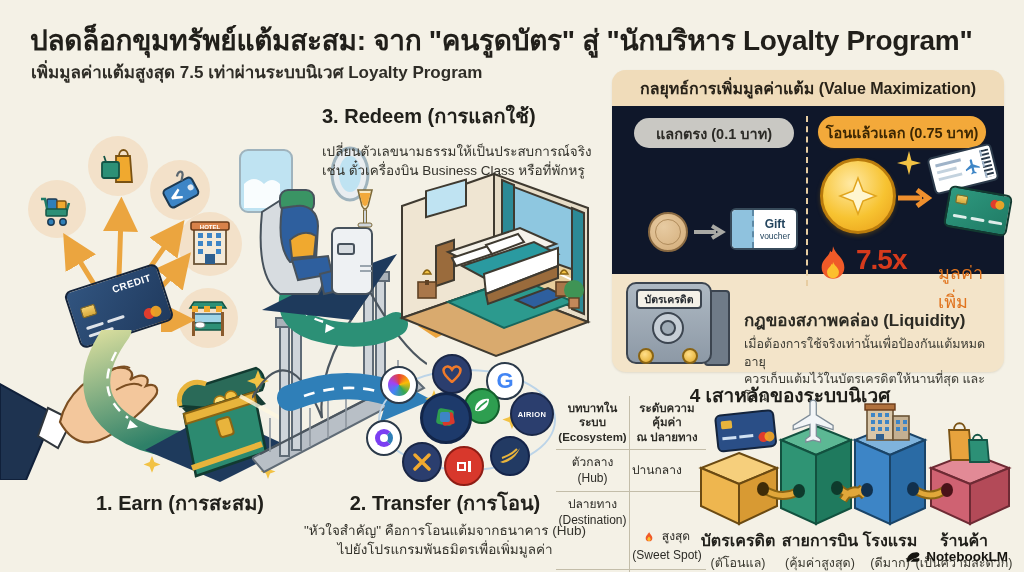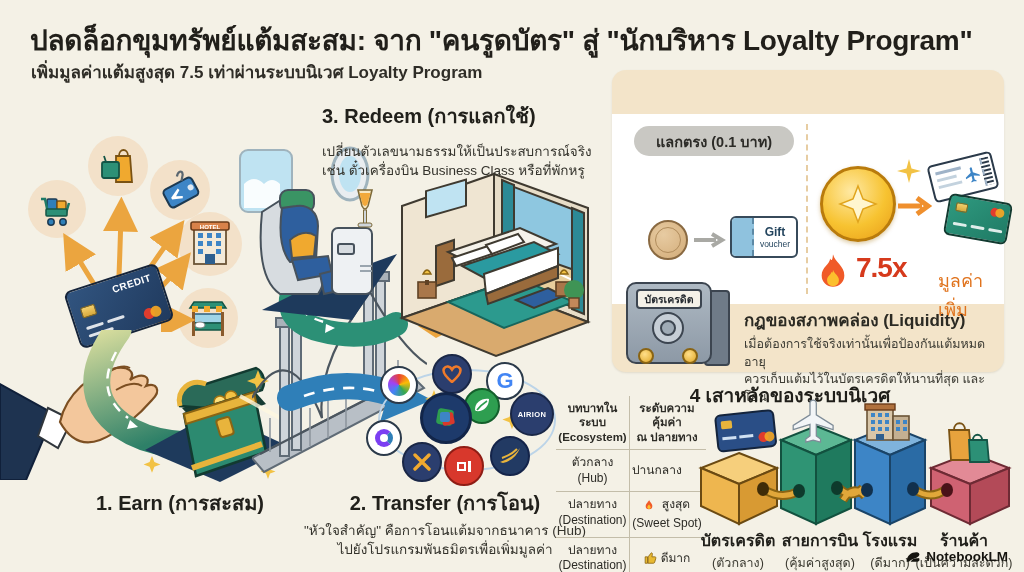--- a/index.html
+++ b/index.html
@@ -17,21 +17,21 @@
 
   
   .step-title { font-size:20px; font-weight:800; color:#21201b; }
   .step-desc { font-size:13.5px; color:#34332c; line-height:1.38; }
   .tc { text-align:center; }
 
   
   .vpanel { left:612px; top:70px; width:392px; height:302px; background:#f3e4c9; border-radius:14px; box-shadow:0 1px 2px rgba(120,100,60,.15); }
   .vpanel-header { position:absolute; left:0; top:0; width:100%; height:36px; background:#f0dcba; border-radius:14px 14px 0 0;
                    display:flex; align-items:center; justify-content:center; font-size:16px; font-weight:800; color:#282218; }
-  .vpanel-body { position:absolute; left:0; top:44px; width:100%; height:190px; background:#ffffff; }
+  .vpanel-body { position:absolute; left:0; top:36px; width:100%; height:168px; background:#0f172a; }
   .vdash { position:absolute; left:194px; top:10px; height:170px; border-left:2px dashed #e7cda2; }
   .pill { position:absolute; display:flex; align-items:center; justify-content:center; font-weight:800; border-radius:16px; }
   .pill-gray { background:#c9c8c3; color:#2c2b27; font-size:14.5px; }
   .pill-orange { background:#f3a93a; color:#3c2703; font-size:14.5px; box-shadow:0 1px 2px rgba(150,90,0,.3); }
   .mult-red { font-size:28px; font-weight:800; color:#d63a1c; letter-spacing:-1px; }
   .mult-note { font-size:18px; font-weight:400; color:#e0731d; }
   .liq-title { font-size:17px; font-weight:800; color:#2b2a23; }
   .liq-line { font-size:12.5px; color:#3d3c34; line-height:1.4; }
 
   
@@ -383,36 +383,38 @@
 
   <div class="abs tc" style="left:300px; top:487px; width:290px;">
     <div class="step-title">2. Transfer (การโอน)</div>
     <div class="step-desc" style="margin-top:3px;">
       <span style="display:block;">"หัวใจสำคัญ" คือการโอนแต้มจากธนาคาร (Hub)</span>
       <span style="display:block;">ไปยังโปรแกรมพันธมิตรเพื่อเพิ่มมูลค่า</span>
     </div>
   </div>
 
   <div class="abs vpanel">
+    <div class="vpanel-header">กลยุทธ์การเพิ่มมูลค่าแต้ม (Value Maximization)</div>
     <div class="vpanel-body">
       <div class="vdash"></div>
 
       <div class="pill pill-gray" style="left:22px; top:12px; width:160px; height:30px;">แลกตรง (0.1 บาท)</div>
       <div class="abs coin-flat" style="left:36px; top:106px; width:40px; height:40px;"></div>
       <svg class="abs" style="left:82px; top:118px;" width="34" height="16" viewBox="0 0 34 16">
         <path d="M0 8 H22 M18 2 L28 8 L18 14" fill="none" stroke="#a9a9a4" stroke-width="4"></path>
       </svg>
       <div class="abs voucher" style="left:118px; top:102px; width:68px; height:42px;">
         <span class="voucher-stripe"></span>
         <span class="voucher-text">
           <b style="font-size:12px;">Gift</b>
           <span style="font-size:8.5px;">voucher</span>
         </span>
       </div>
 
+      <div class="pill pill-orange" style="left:206px; top:10px; width:168px; height:32px;">โอนแล้วแลก (0.75 บาท)</div>
       <div class="abs coin-gold" style="left:208px; top:52px; width:76px; height:76px;"></div>
       <svg class="abs" style="left:226px; top:70px;" width="40" height="40" viewBox="0 0 40 40">
         <path d="M20 2 L25 15 L38 20 L25 25 L20 38 L15 25 L2 20 L15 15 Z" fill="#fff6cf" stroke="#e0a41c" stroke-width="1.5"></path>
       </svg>
       <svg class="abs" style="left:284px; top:44px;" width="26" height="26" viewBox="0 0 26 26">
         <path d="M13 1 L15.5 10.5 L25 13 L15.5 15.5 L13 25 L10.5 15.5 L1 13 L10.5 10.5 Z" fill="#f2c244"></path>
       </svg>
       <svg class="abs" style="left:286px; top:82px;" width="36" height="20" viewBox="0 0 36 20">
         <path d="M0 10 H24 M19 2 L30 10 L19 18" fill="none" stroke="#ef8f2d" stroke-width="5"></path>
       </svg>
@@ -488,21 +490,21 @@
       <div class="tcell c2" style="display:flex; align-items:center; ">
         <span>ปานกลาง</span>
       </div>
     </div>
     <div class="trow">
       <div class="tcell c1">
         <span style="display:block;">ปลายทาง</span>
         <span style="display:block;">(Destination)</span>
       </div>
       <div class="tcell c2">
-        <span style="display:inline-flex; align-items:center; gap:8px;">
+        <span style="display:inline-flex; align-items:center; gap:8px;margin-top:32px;">
           <svg width="10" height="13" viewBox="0 0 24 30">
               <path d="M12 1c1.5 6 8 8 8 15a8 8 0 0 1-16 0C4 10 9.5 8.5 10 4c1 2 1.6 1.5 2-3z" fill="#f05a28"></path>
               <path d="M12 12c.9 3 4.2 4 4.2 7.4a4.2 4.2 0 0 1-8.4 0c0-3 2.8-3.8 3.2-6 .4 1 .9.8 1-1.4z" fill="#fcbf2d"></path>
             </svg>
           <span>สูงสุด</span>
         </span>
         <span style="display:block;">(Sweet Spot)</span>
       </div>
     </div>
     <div class="trow">
@@ -596,21 +598,21 @@
     <g transform="translate(248,18)">
       <path d="M8 14h20l3 30H10z" fill="#e8a33d" stroke="#7a5213" stroke-width="1.8"></path>
       <path d="M13 14c0-9 11-9 11 0" fill="none" stroke="#7a5213" stroke-width="1.8"></path>
       <path d="M28 24h18l2 22H29z" fill="#2c9076" stroke="#145546" stroke-width="1.8"></path>
       <path d="M32 24c0-7 9-7 9 0" fill="none" stroke="#145546" stroke-width="1.8"></path>
     </g>
   </svg>
 
   <div class="abs tc" style="left:690px; top:528px; width:96px;">
     <div class="pillar-label">บัตรเครดิต</div>
-    <div class="pillar-sub">(ตัวกลาง)</div>
+    <div class="pillar-sub">(ตัโอนแล)</div>
   </div>
   <div class="abs tc" style="left:772px; top:528px; width:96px;">
     <div class="pillar-label">สายการบิน</div>
     <div class="pillar-sub">(คุ้มค่าสูงสุด)</div>
 
   </div>
   <div class="abs tc" style="left:848px; top:528px; width:84px;">
     <div class="pillar-label">โรงแรม</div>
     <div class="pillar-sub">(ดีมาก)</div>
   </div>

